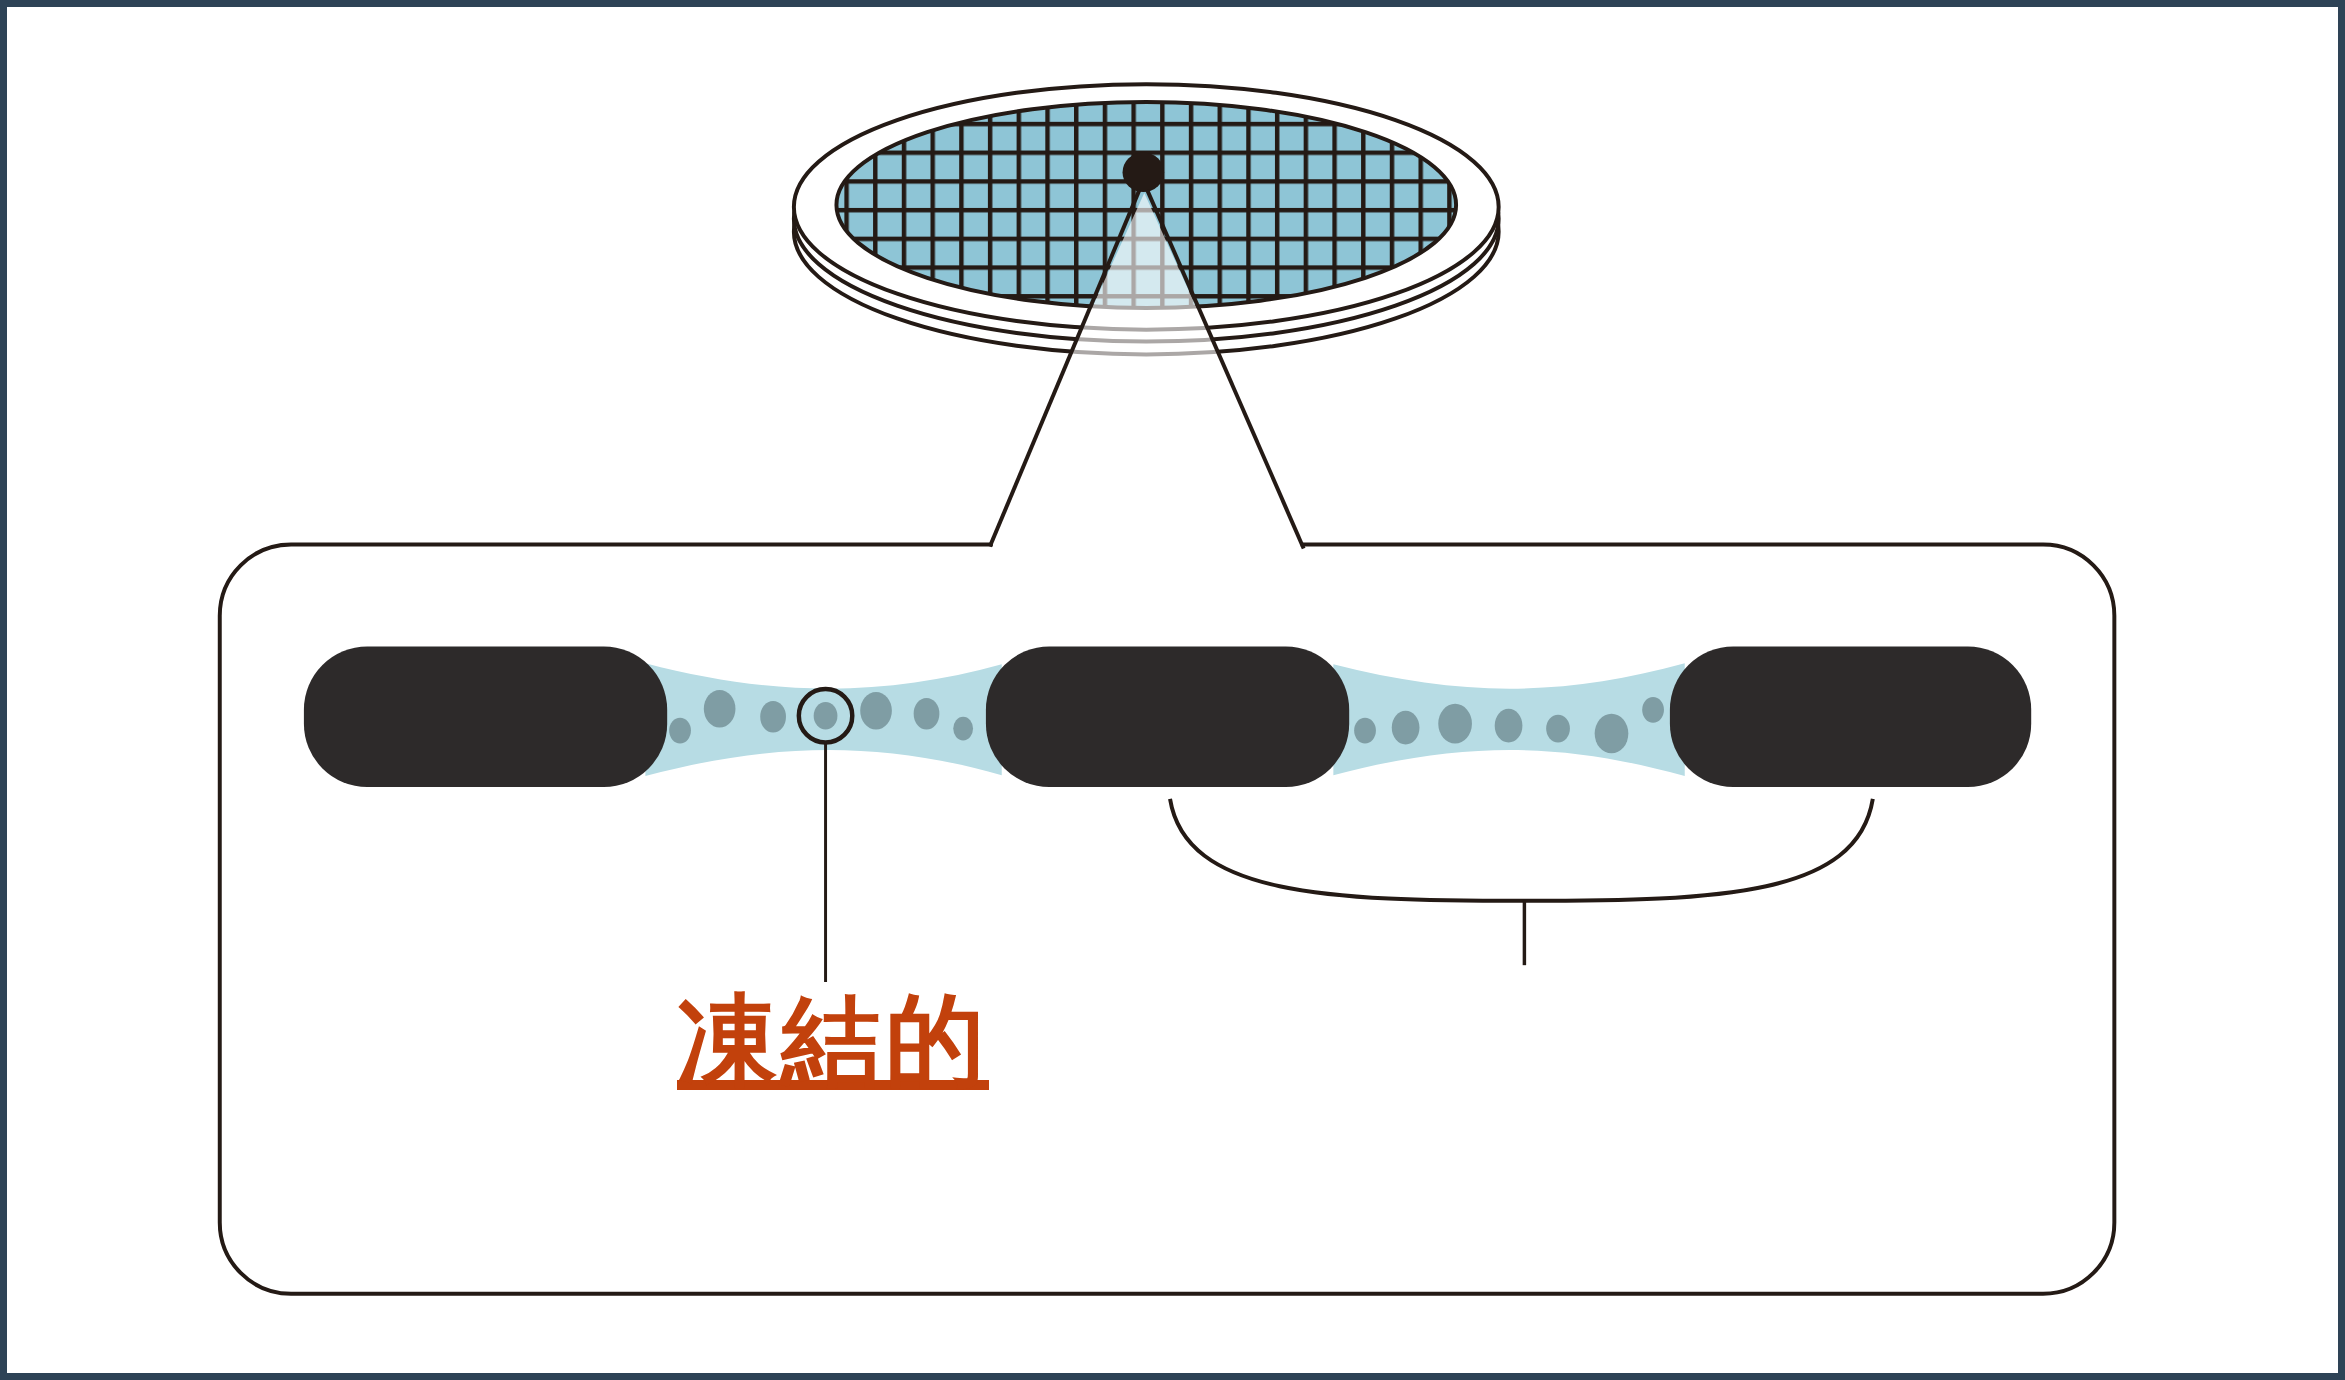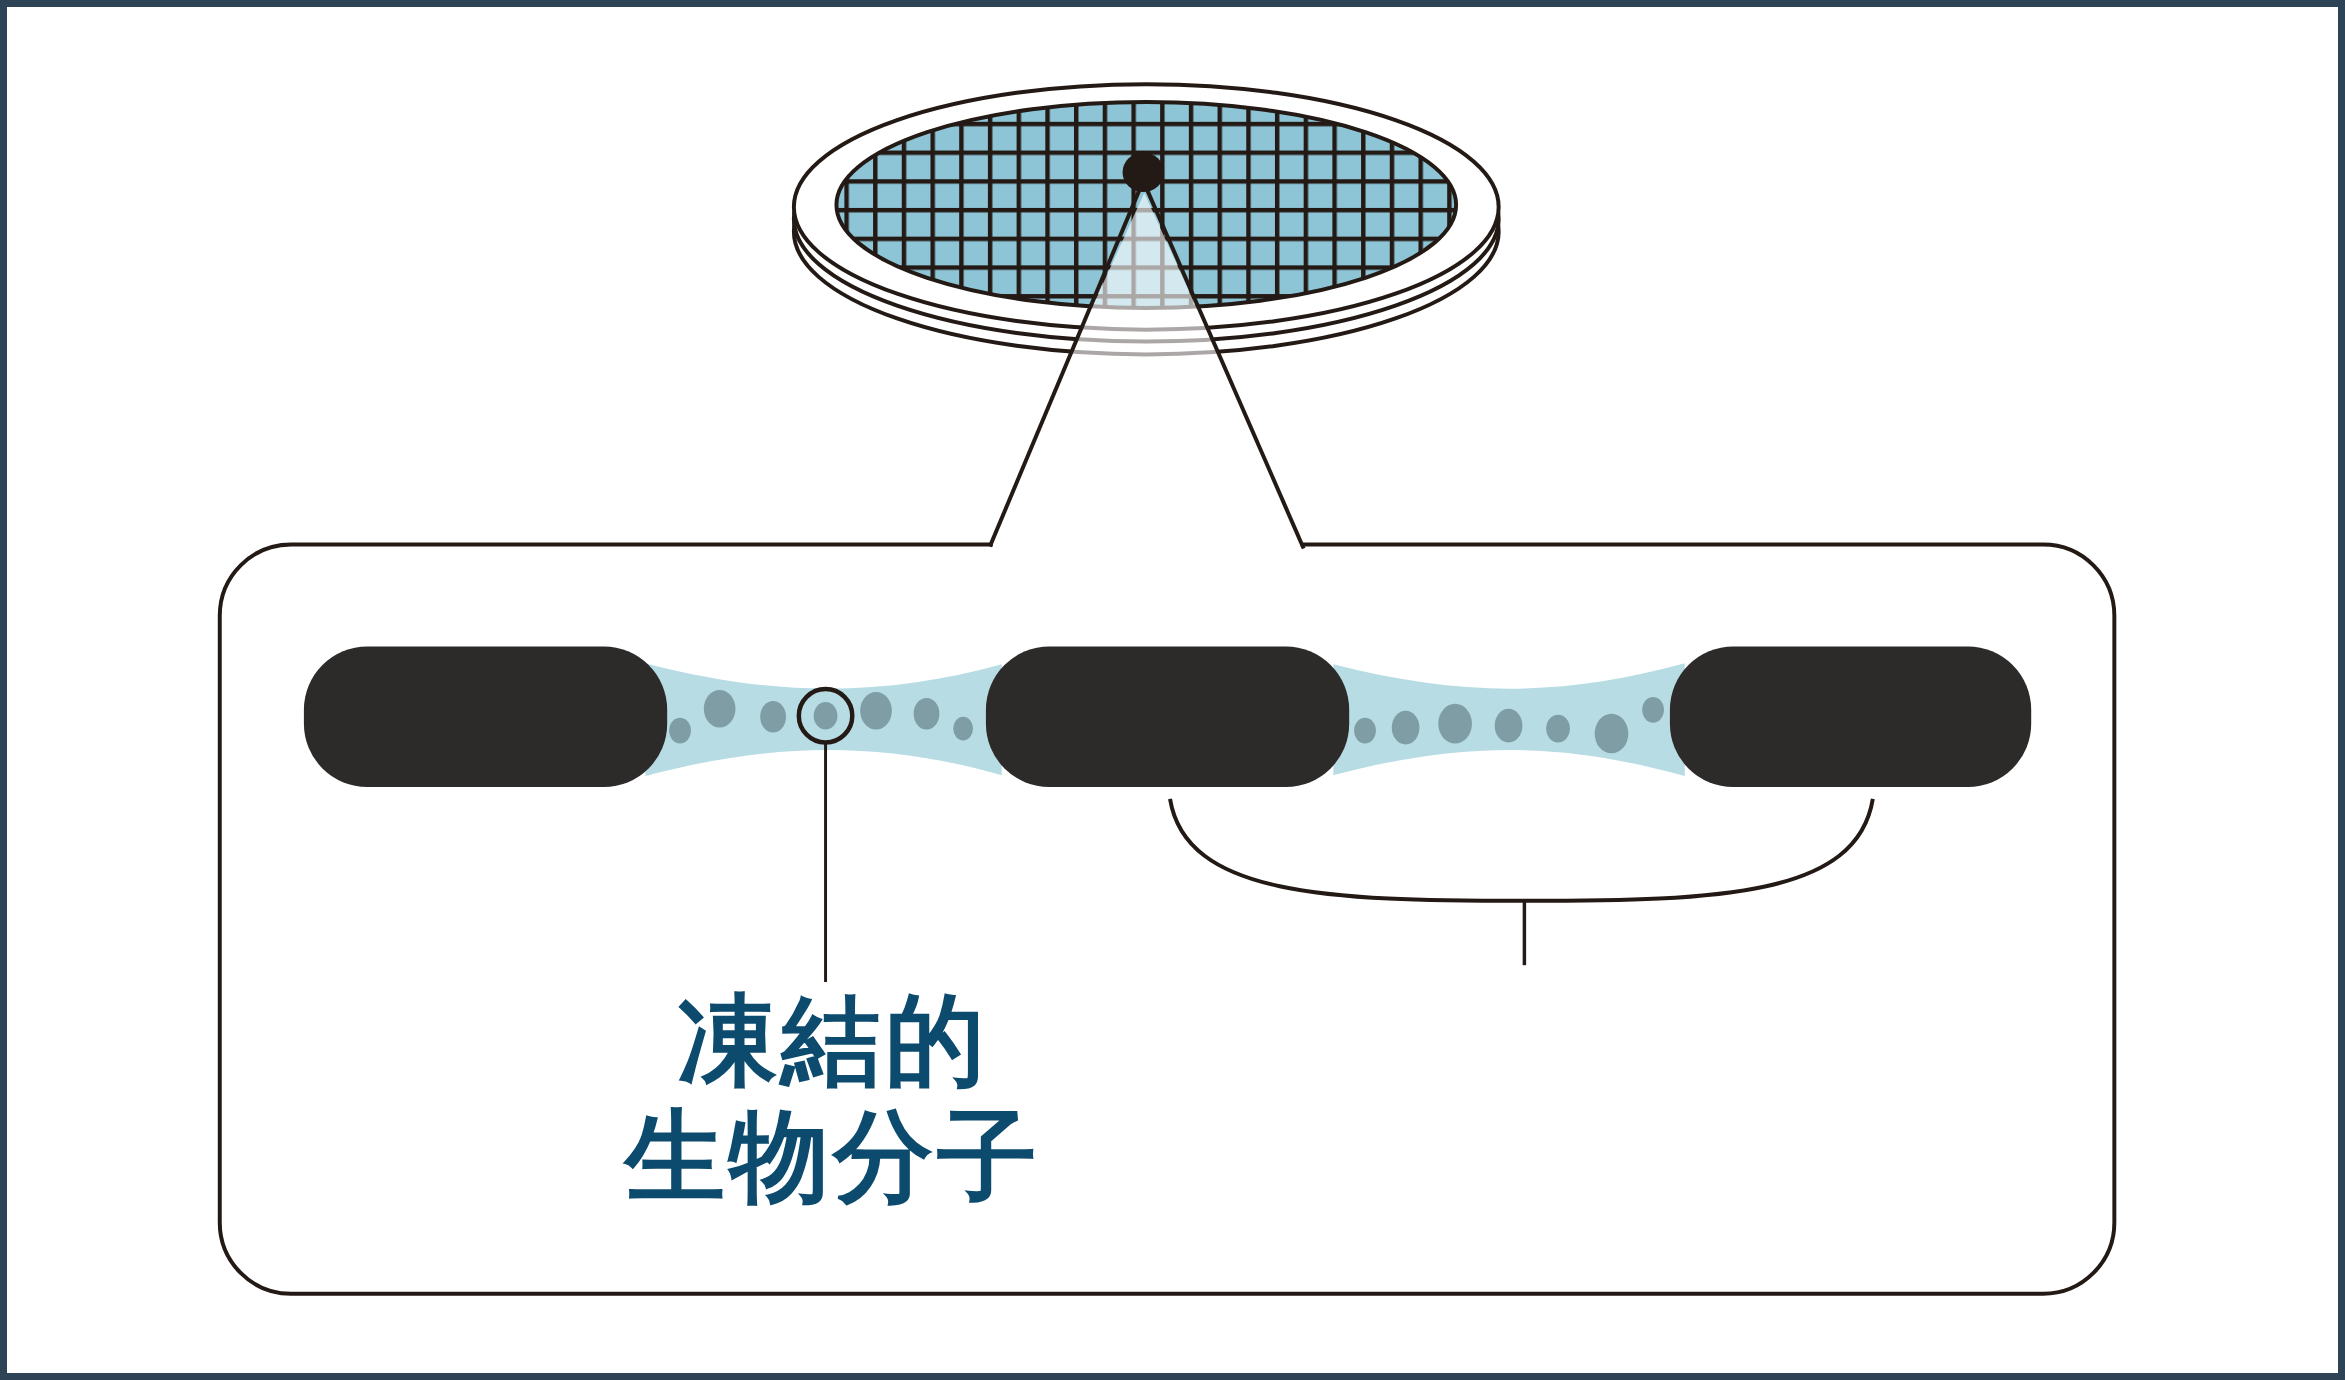--- a/index.html
+++ b/index.html
@@ -9,27 +9,28 @@
     box-sizing:border-box;
     background:#ffffff;
     border:7px solid #2e4356;
     overflow:hidden;
     font-family:"Liberation Sans", sans-serif;
   }
   .diagram-svg{position:absolute;left:0;top:0;width:100%;height:100%;}
   .diagram-label{
     position:absolute;
     transform:translateX(-50%);
-    text-align:center;
+    text-align:left;
     font-weight:bold;
     font-size:100px;
     line-height:1.16;
-    color:#0c4a6e;
+    color:#c2410c;
     letter-spacing:4px;
     white-space:nowrap;
+    text-decoration:underline;
   }
   .label-frozen{left:826px;top:975px;}
   .label-grid{left:1532px;top:978px;}
 </style>
 </head>
 <body>
 
 <div class="page">
 
   <svg class="diagram-svg" viewBox="0 0 2345 1380">
@@ -86,16 +87,15 @@
 
     <circle cx="822" cy="716" r="27" fill="none" stroke="#241a15" stroke-width="4.5"></circle>
     <line x1="822" y1="744" x2="822" y2="985" stroke="#241a15" stroke-width="3"></line>
 
     <path d="M 1170,800 C 1186,898 1330,903 1528,903 C 1726,903 1864,898 1880,800" fill="none" stroke="#241a15" stroke-width="4"></path>
     <line x1="1528" y1="903" x2="1528" y2="968" stroke="#241a15" stroke-width="3.5"></line>
   </svg>
 
   <div class="diagram-label label-frozen">
     <div>凍結的</div>
-    <div>生物分子</div>
   </div>
 
 </div>
 
 </body></html>

